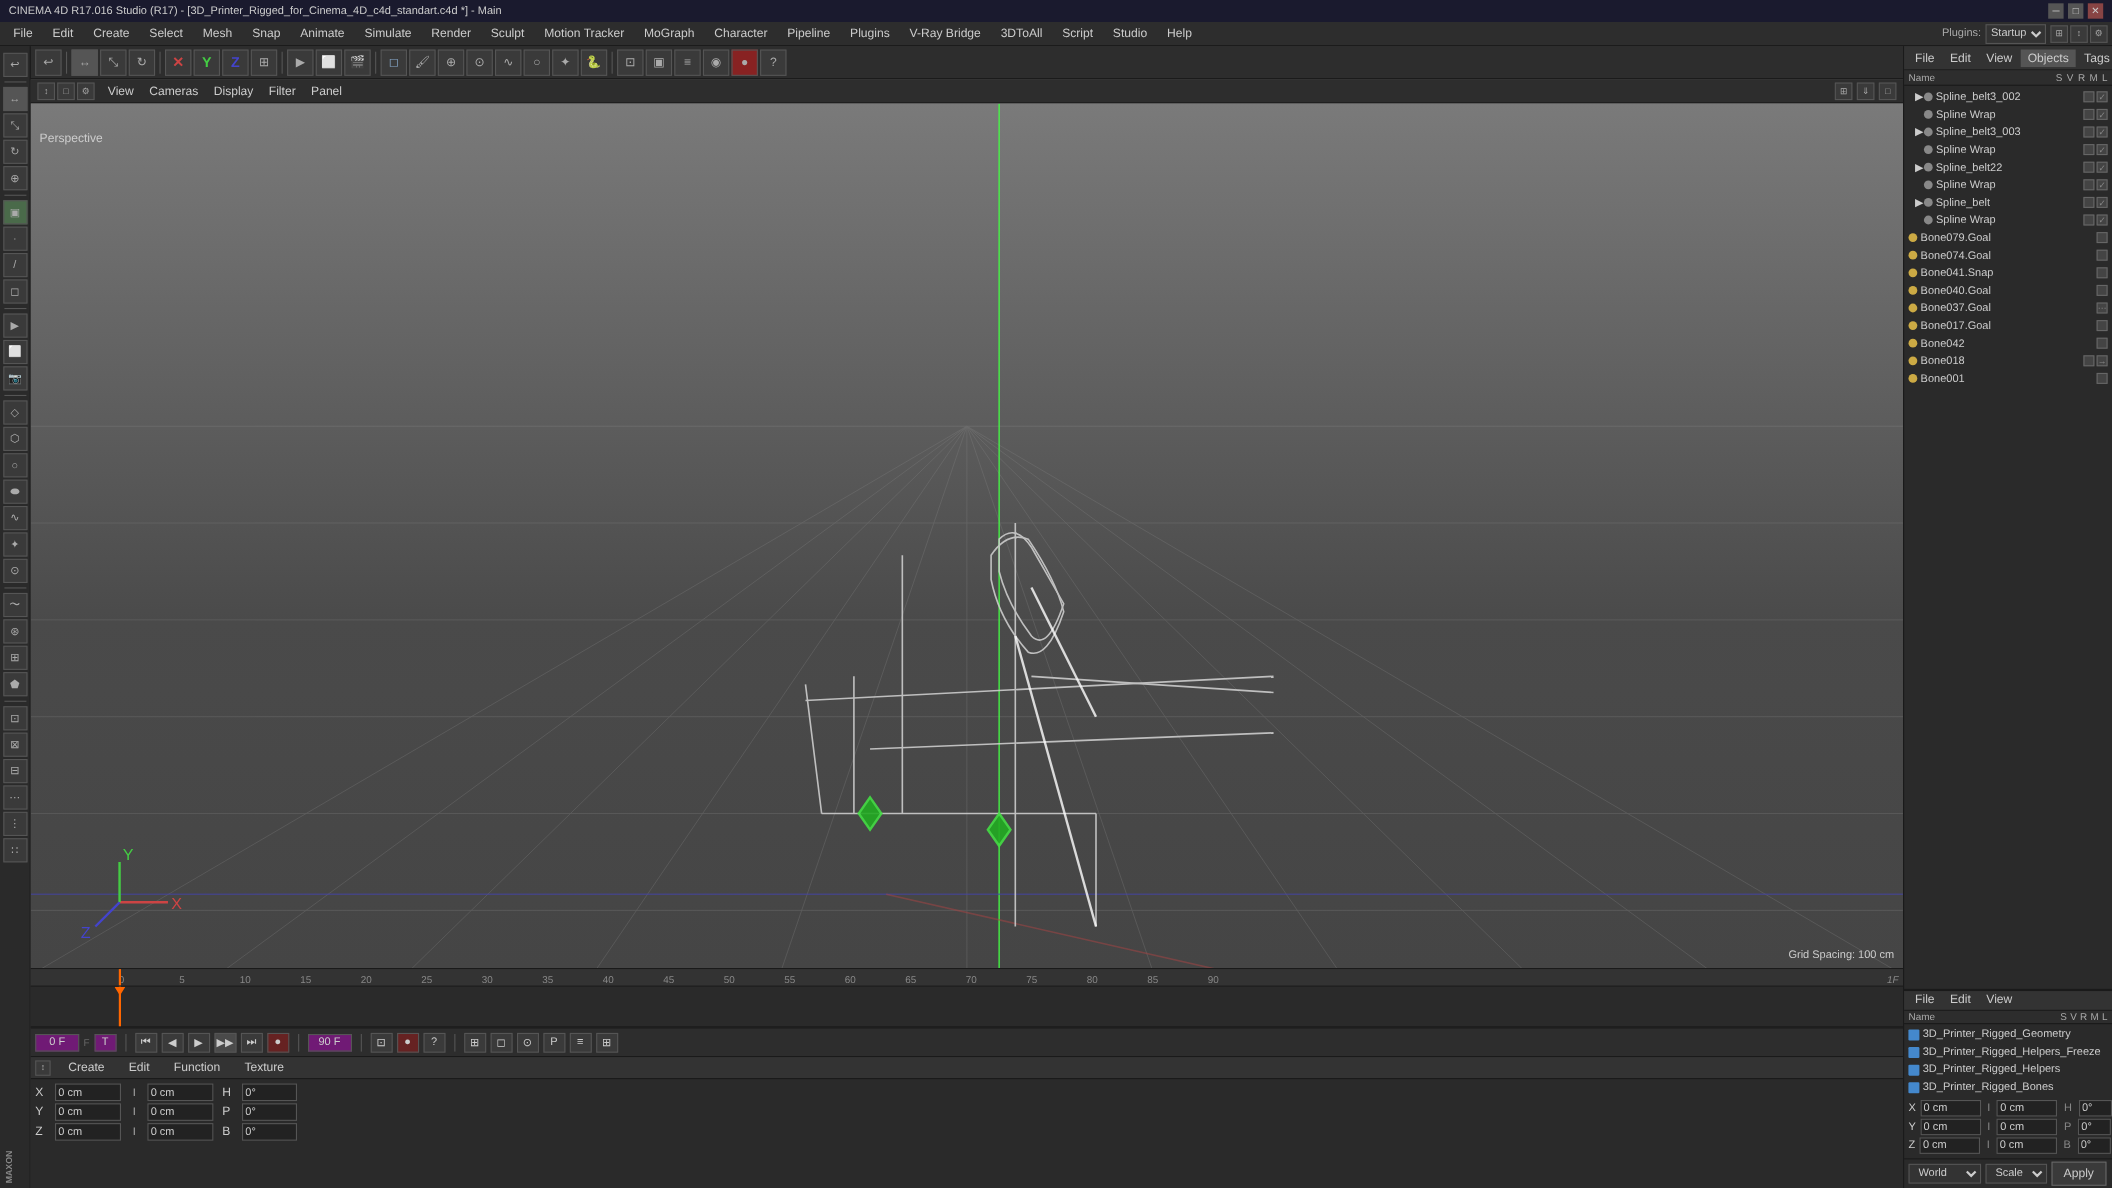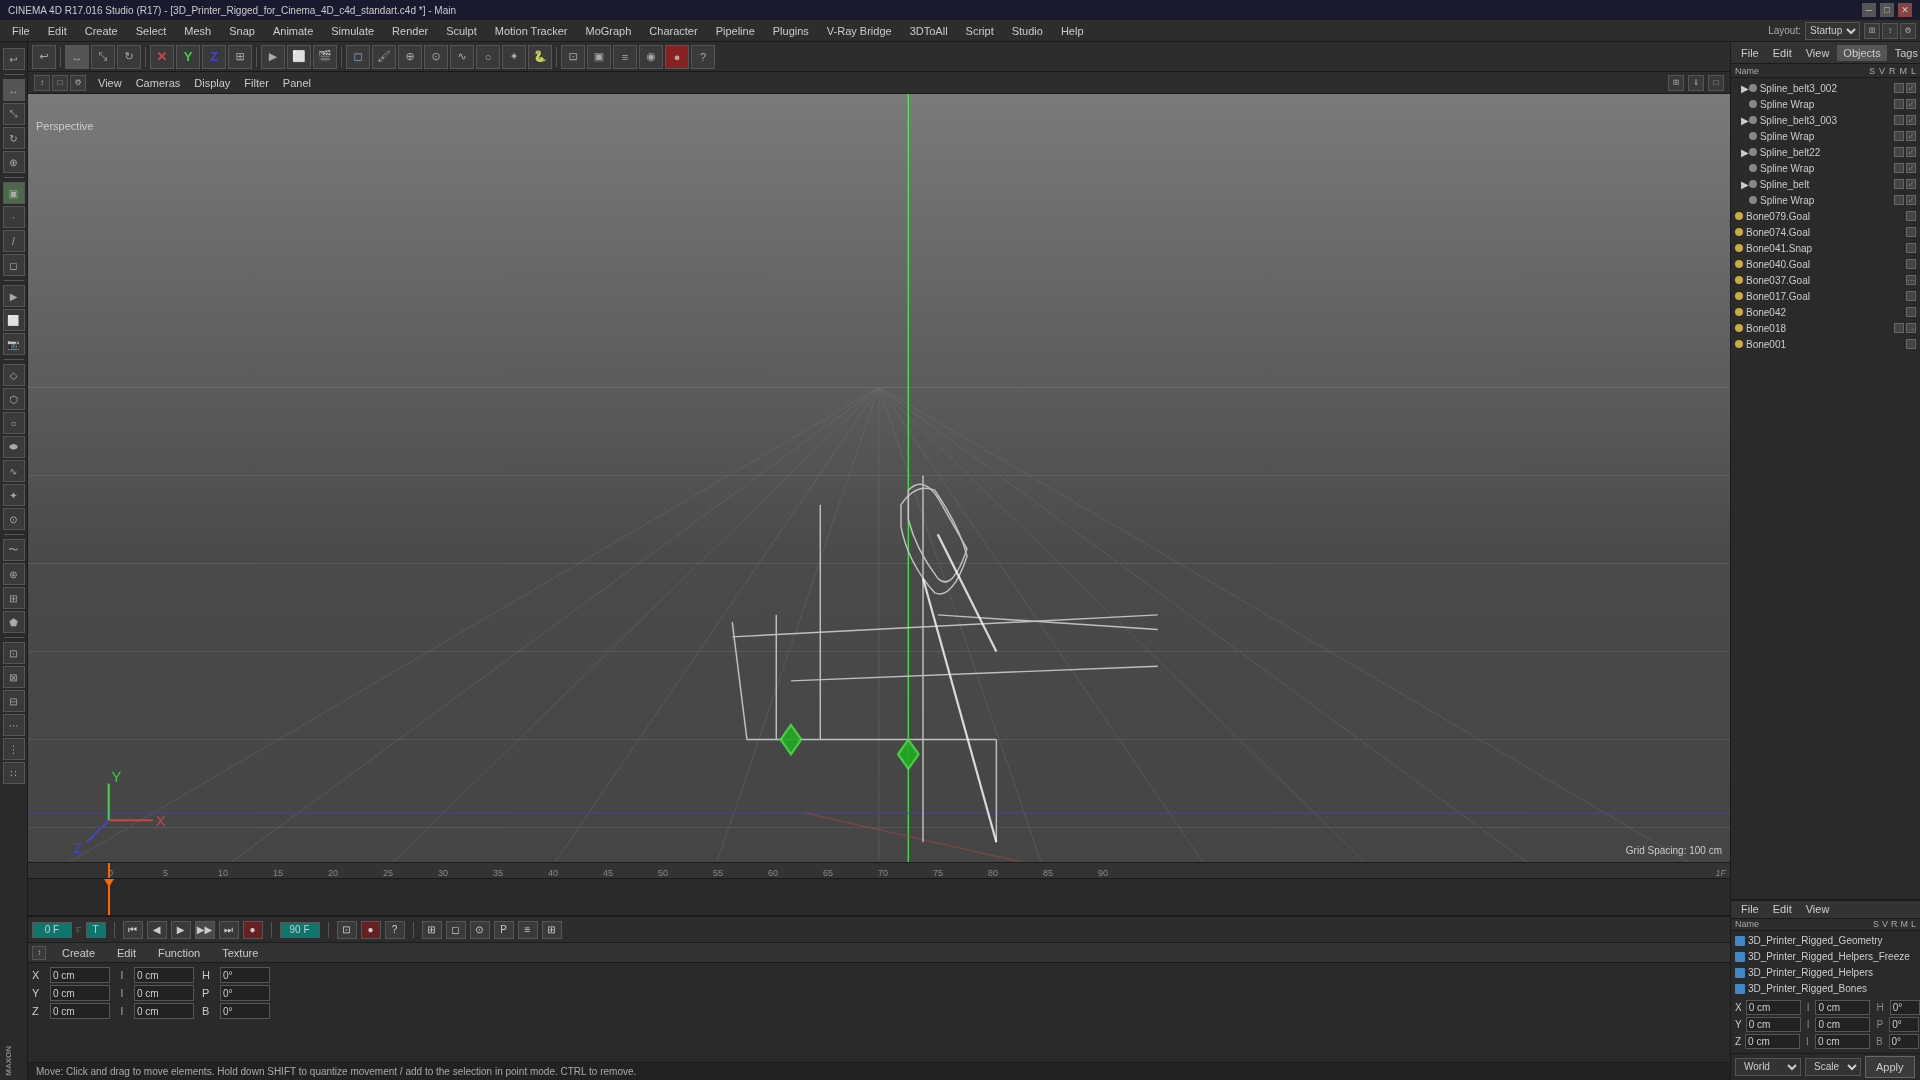--- a/index.html
+++ b/index.html
@@ -173,21 +173,21 @@
     }
     .transport-btn {
       width: 20px; height: 18px;
       background: #3a3a3a;
       border: 1px solid #555;
       display: flex; align-items: center; justify-content: center;
       color: #ccc; font-size: 10px; cursor: pointer;
     }
     .transport-input {
       width: 40px; height: 16px;
-      background: #0f766e;
+      background: #701a75;
       border: 1px solid #555;
       color: #ccc; font-size: 10px;
       text-align: center;
     }
 
     
     #bottom-panel {
       height: 120px;
       background: #2a2a2a;
       border-top: 1px solid #1a1a1a;
@@ -454,21 +454,21 @@
   <span class="menu-item">MoGraph</span>
   <span class="menu-item">Character</span>
   <span class="menu-item">Pipeline</span>
   <span class="menu-item">Plugins</span>
   <span class="menu-item">V-Ray Bridge</span>
   <span class="menu-item">3DToAll</span>
   <span class="menu-item">Script</span>
   <span class="menu-item">Studio</span>
   <span class="menu-item">Help</span>
   <div style="margin-left:auto; display:flex; align-items:center; gap:4px; color:#aaa; font-size:10px;">
-    <span>Layout:</span>
+    <span>Plugins:</span>
     <select style="background:#333; border:1px solid #555; color:#ccc; font-size:10px; height:18px;">
       <option>Startup</option>
     </select>
     <span style="display:flex; gap:2px;">
       <span class="tb-icon" style="width:16px;height:16px;font-size:8px;">⊞</span>
       <span class="tb-icon" style="width:16px;height:16px;font-size:8px;">↕</span>
       <span class="tb-icon" style="width:16px;height:16px;font-size:8px;">⚙</span>
     </span>
   </div>
 </div>
@@ -760,23 +760,20 @@
               <input class="coord-input" value="0°" style="width: 50px;">
             </div>
             <div class="coord-row">
               <span class="coord-label">B</span>
               <input class="coord-input" value="0°" style="width: 50px;">
             </div>
           </div>
         </div>
       </div>
 
-      <div id="status-bar">
-        <span>Move: Click and drag to move elements. Hold down SHIFT to quantize movement / add to the selection in point mode. CTRL to remove.</span>
-      </div>
     </div>
 
   </div>
 
   <div id="right-panels">
 
     <div id="objects-panel">
       <div id="objects-panel-header">
         <span class="panel-tab">File</span>
         <span class="panel-tab">Edit</span>

